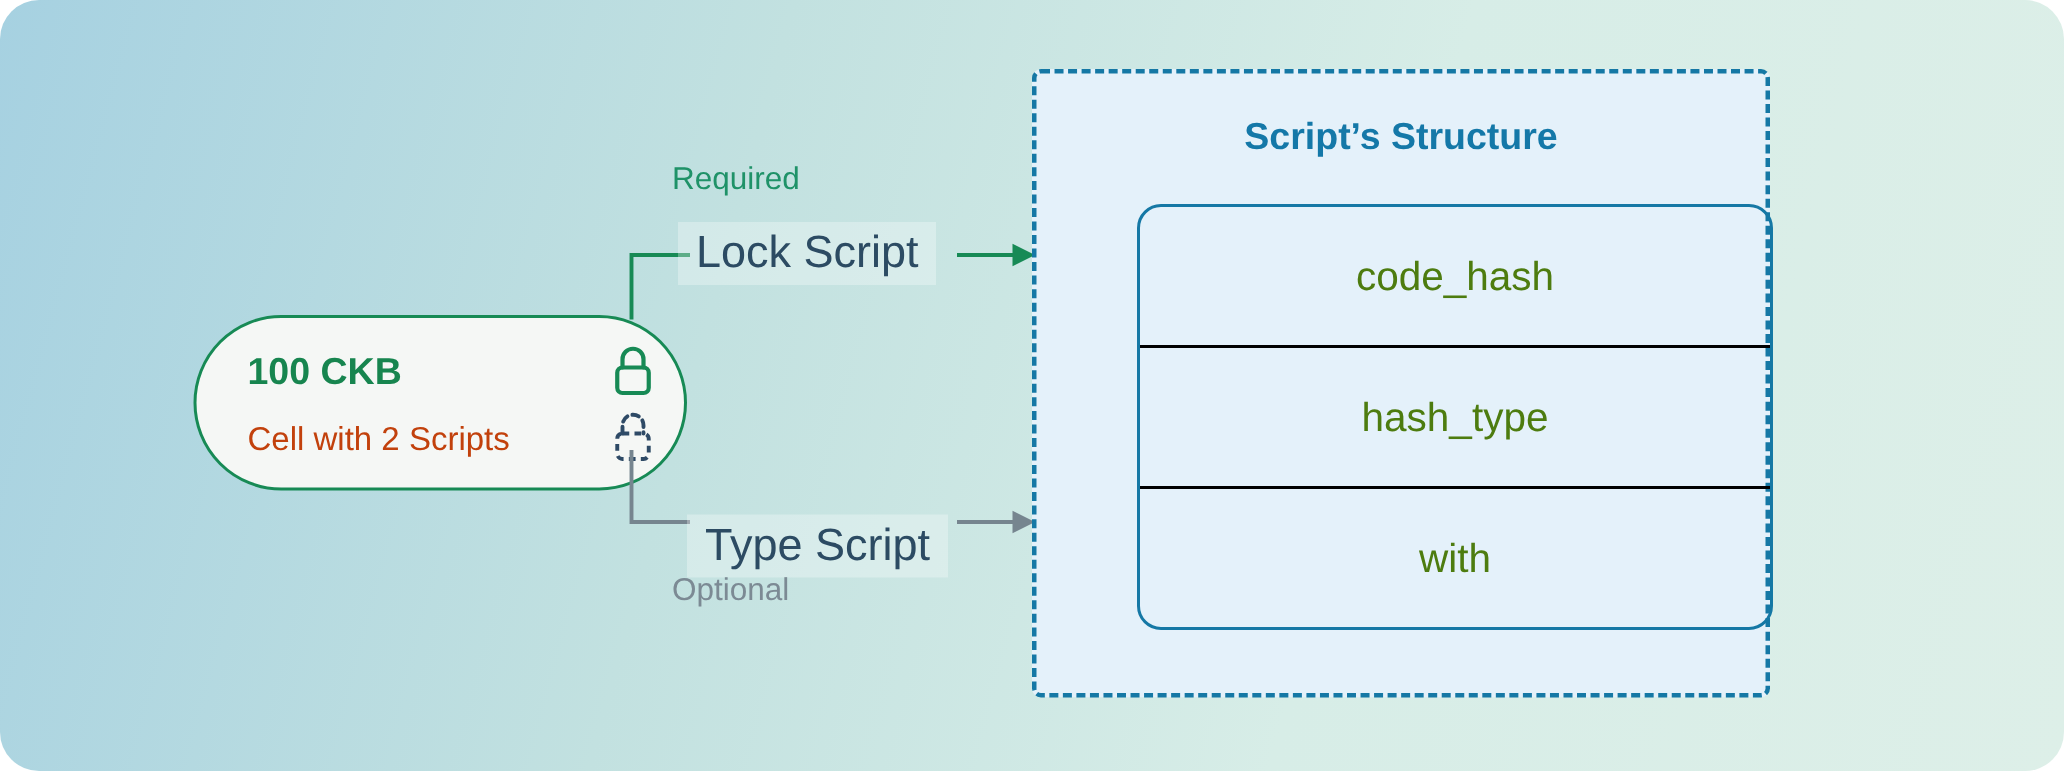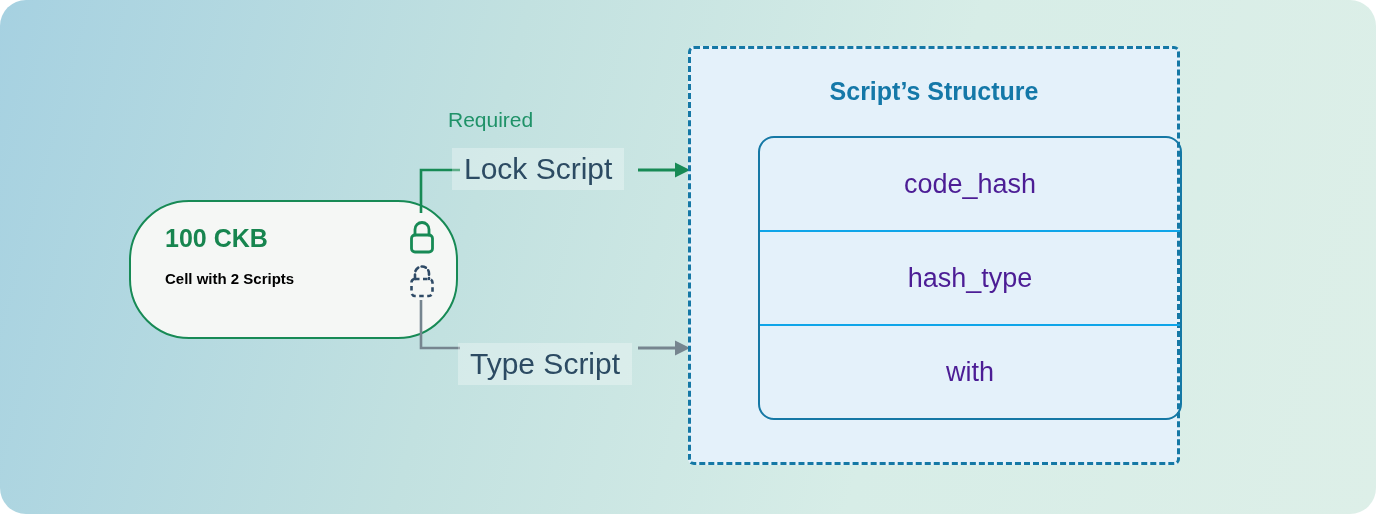--- a/index.html
+++ b/index.html
@@ -10,40 +10,39 @@
     width: 1376px;
     height: 514px;
     border-radius: 26px;
     overflow: hidden;
     background: linear-gradient(105deg, #a6d1e1 0%, #c2e1e0 35%, #d7ede7 65%, #ddefe8 100%);
   }
 
   
   .pill {
     position: absolute;
-    left: 129px; top: 200px;
-    width: 329px; height: 139px;
+    left: 129px; top: 210px;
+    width: 329px; height: 117px;
     box-sizing: border-box;
     border: 2px solid #178a55;
     border-radius: 60px;
     background: #f5f7f5;
   }
   .pill-amount {
     position: absolute;
     left: 34px; top: 22px;
     font-size: 25px;
     font-weight: bold;
     color: #17854f;
   }
   .pill-label {
     position: absolute;
     left: 34px; top: 68px;
-    font-size: 15px;
-    color: #000000;
-    font-weight: bold;
+    font-size: 22px;
+    color: #c2410c;
   }
   .lock-solid { position: absolute; left: 273px; top: 16px; }
   .lock-dashed { position: absolute; left: 273px; top: 60px; }
 
   
   .hl-label {
     position: absolute;
     font-size: 30px;
     color: #2c4b63;
     background: rgba(255,255,255,0.30);
@@ -101,23 +100,23 @@
     display: flex;
     flex-direction: column;
     overflow: hidden;
   }
   .struct-row {
     flex: 1;
     display: flex;
     align-items: center;
     justify-content: center;
     font-size: 27px;
-    color: #4c1d95;
+    color: #4d7c0f;
   }
-  .struct-row + .struct-row { border-top: 2px solid #0ea5e9; }
+  .struct-row + .struct-row { border-top: 2px solid #000000; }
 </style>
 </head>
 <body>
 
 <div class="canvas">
 
   <div class="pill">
     <div class="pill-amount">100 CKB</div>
     <div class="pill-label">Cell with 2 Scripts</div>
 
@@ -144,20 +143,21 @@
 
     <polyline points="421,300 421,348 460,348" fill="none" stroke="#76858f" stroke-width="2.6"></polyline>
 
     <line x1="638" y1="348" x2="676" y2="348" stroke="#76858f" stroke-width="2.8"></line>
     <polygon points="675,340.5 690,348 675,355.5" fill="#76858f"></polygon>
   </svg>
 
   <div class="anno required-label">Required</div>
   <div class="hl-label lock-script-label">Lock Script</div>
   <div class="hl-label type-script-label">Type Script</div>
+  <div class="anno optional-label">Optional</div>
 
   <div class="dashed-box">
     <div class="struct-title">Script’s Structure</div>
     <div class="struct-table">
       <div class="struct-row">code_hash</div>
       <div class="struct-row">hash_type</div>
       <div class="struct-row">with</div>
     </div>
   </div>
 

